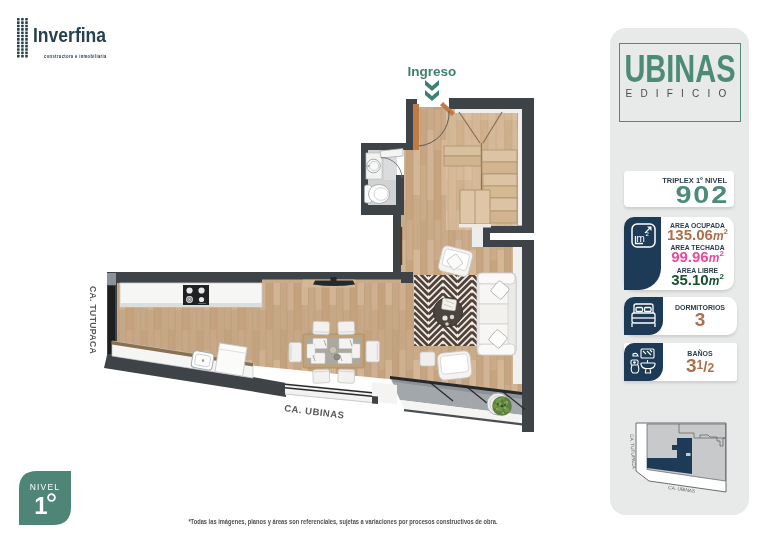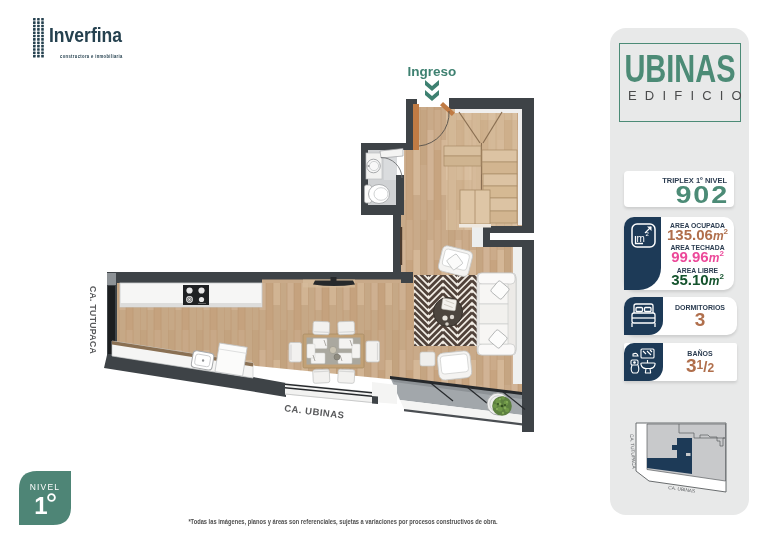--- a/index.html
+++ b/index.html
@@ -2,21 +2,21 @@
 <html><head>
 <meta charset="utf-8">
 <style>
   html,body{margin:0;padding:0;}
   body{width:768px;height:543px;background:#fff;font-family:"Liberation Sans",sans-serif;overflow:hidden;position:relative;}
   .abs{position:absolute;}
 </style>
 </head>
 <body>
 
-<div class="abs" style="left:32px;top:16px;width:200px;height:50px;">
+<div class="abs" style="left:16px;top:16px;width:200px;height:50px;">
 <svg width="200" height="50" viewBox="0 0 200 50">
   <g fill="#25414f">
 
     <g id="dots">
           <rect x="1.0" y="2.00" width="2.6" height="2.6" rx="0.5"></rect>
           <rect x="5.1" y="2.00" width="2.6" height="2.6" rx="0.5"></rect>
           <rect x="9.2" y="2.00" width="2.6" height="2.6" rx="0.5"></rect>
           <rect x="1.0" y="5.35" width="2.6" height="2.6" rx="0.5"></rect>
           <rect x="5.1" y="5.35" width="2.6" height="2.6" rx="0.5"></rect>
           <rect x="9.2" y="5.35" width="2.6" height="2.6" rx="0.5"></rect>
@@ -514,21 +514,21 @@
   <text x="41" y="514" text-anchor="middle" font-size="24" fill="#ffffff" font-weight="bold">1</text>
   <circle cx="51.5" cy="497.5" r="3.4" fill="none" stroke="#ffffff" stroke-width="1.8"></circle>
   </g>
 
 </svg>
 
 <div class="abs" style="left:610px;top:28px;width:139px;height:487px;background:#e8e9e9;border-radius:16px;"></div>
 
 <div class="abs" style="left:619px;top:43px;width:122px;height:79px;border:1px solid #4c8b76;box-sizing:border-box;text-align:center;">
   <div style="font-size:29px;font-weight:bold;color:#4c8b76;margin-top:11px;transform:scaleY(1.33);transform-origin:center;line-height:1;">UBINAS</div>
-  <div style="font-size:13px;color:#4a4b4c;letter-spacing:8.2px;margin-top:4px;margin-left:8px;">EDIFICIO</div>
+  <div style="font-size:10px;color:#4a4b4c;letter-spacing:8.2px;margin-top:4px;">EDIFICIO</div>
 </div>
 
 <div class="abs" style="left:624px;top:171px;width:110px;height:36px;background:#ffffff;border-radius:4px;box-shadow:0 2px 3px rgba(0,0,0,0.12);">
   <div style="text-align:right;padding:5px 7px 0 0;font-size:7.5px;font-weight:bold;color:#2b3c50;">TRIPLEX 1º NIVEL</div>
   <div style="text-align:right;padding:0px 4px 0 0;font-size:23px;font-weight:bold;color:#4c8b76;line-height:0.92;letter-spacing:1.5px;transform:scaleX(1.25);transform-origin:right;">902</div>
 </div>
 
 <div class="abs" style="left:624px;top:217px;width:110px;height:73px;background:#ffffff;border-radius:10px;box-shadow:0 2px 3px rgba(0,0,0,0.12);">
 
   <div class="abs" style="left:0;top:0;width:37px;height:73px;background:#1d3a57;border-radius:10px 0 22px 0;">

